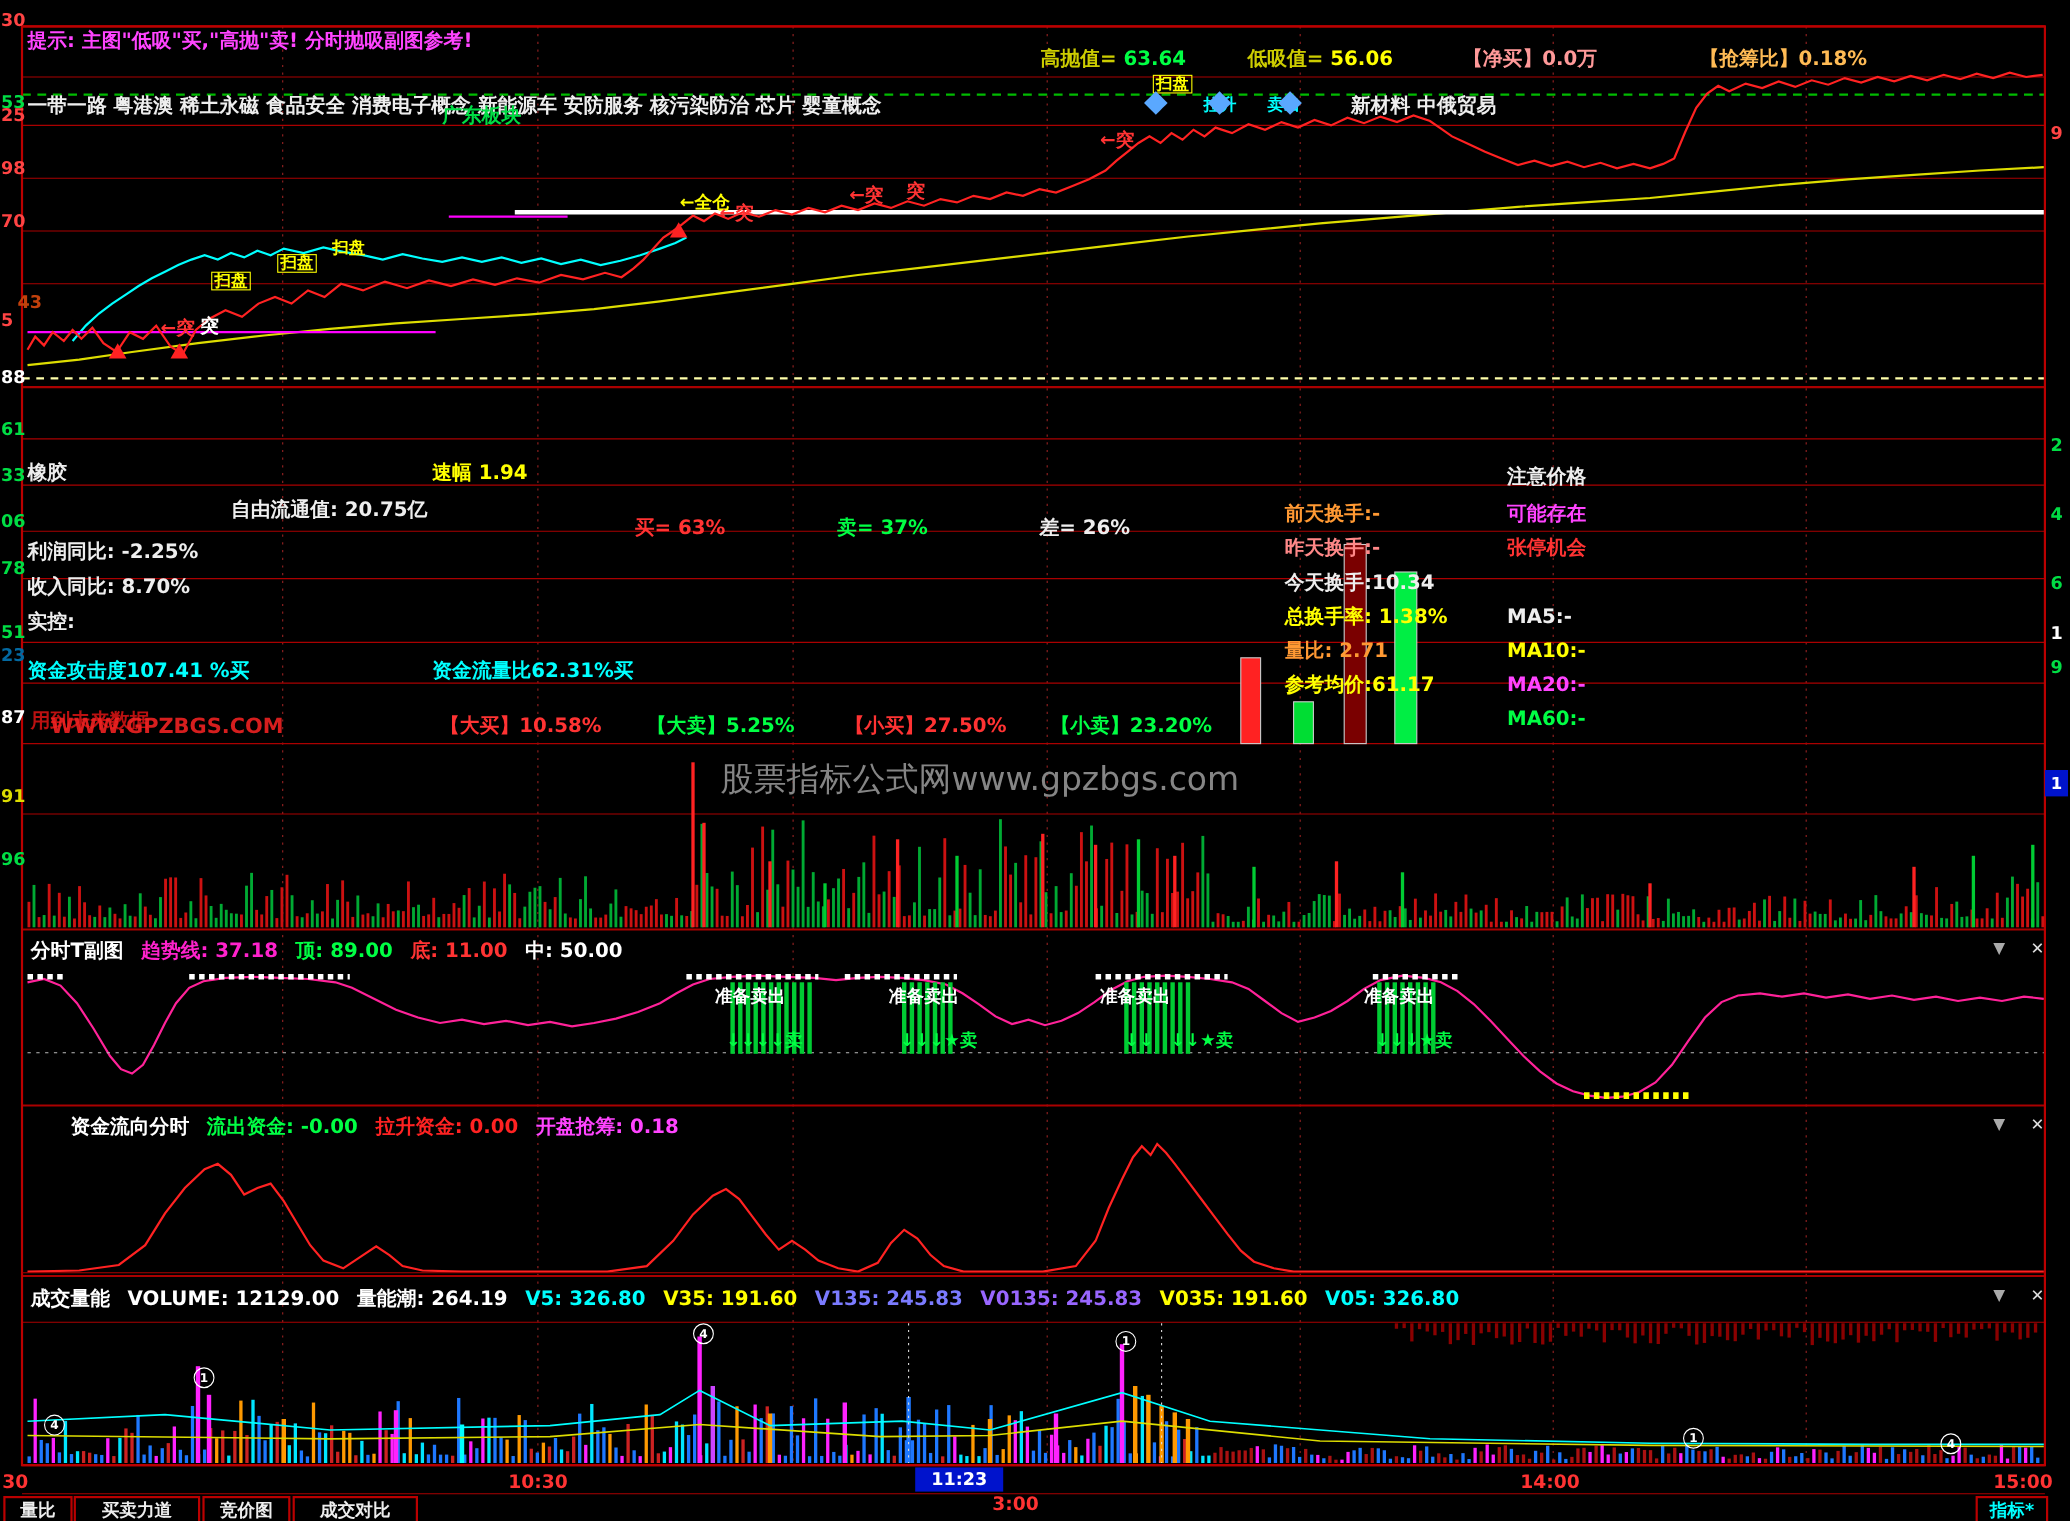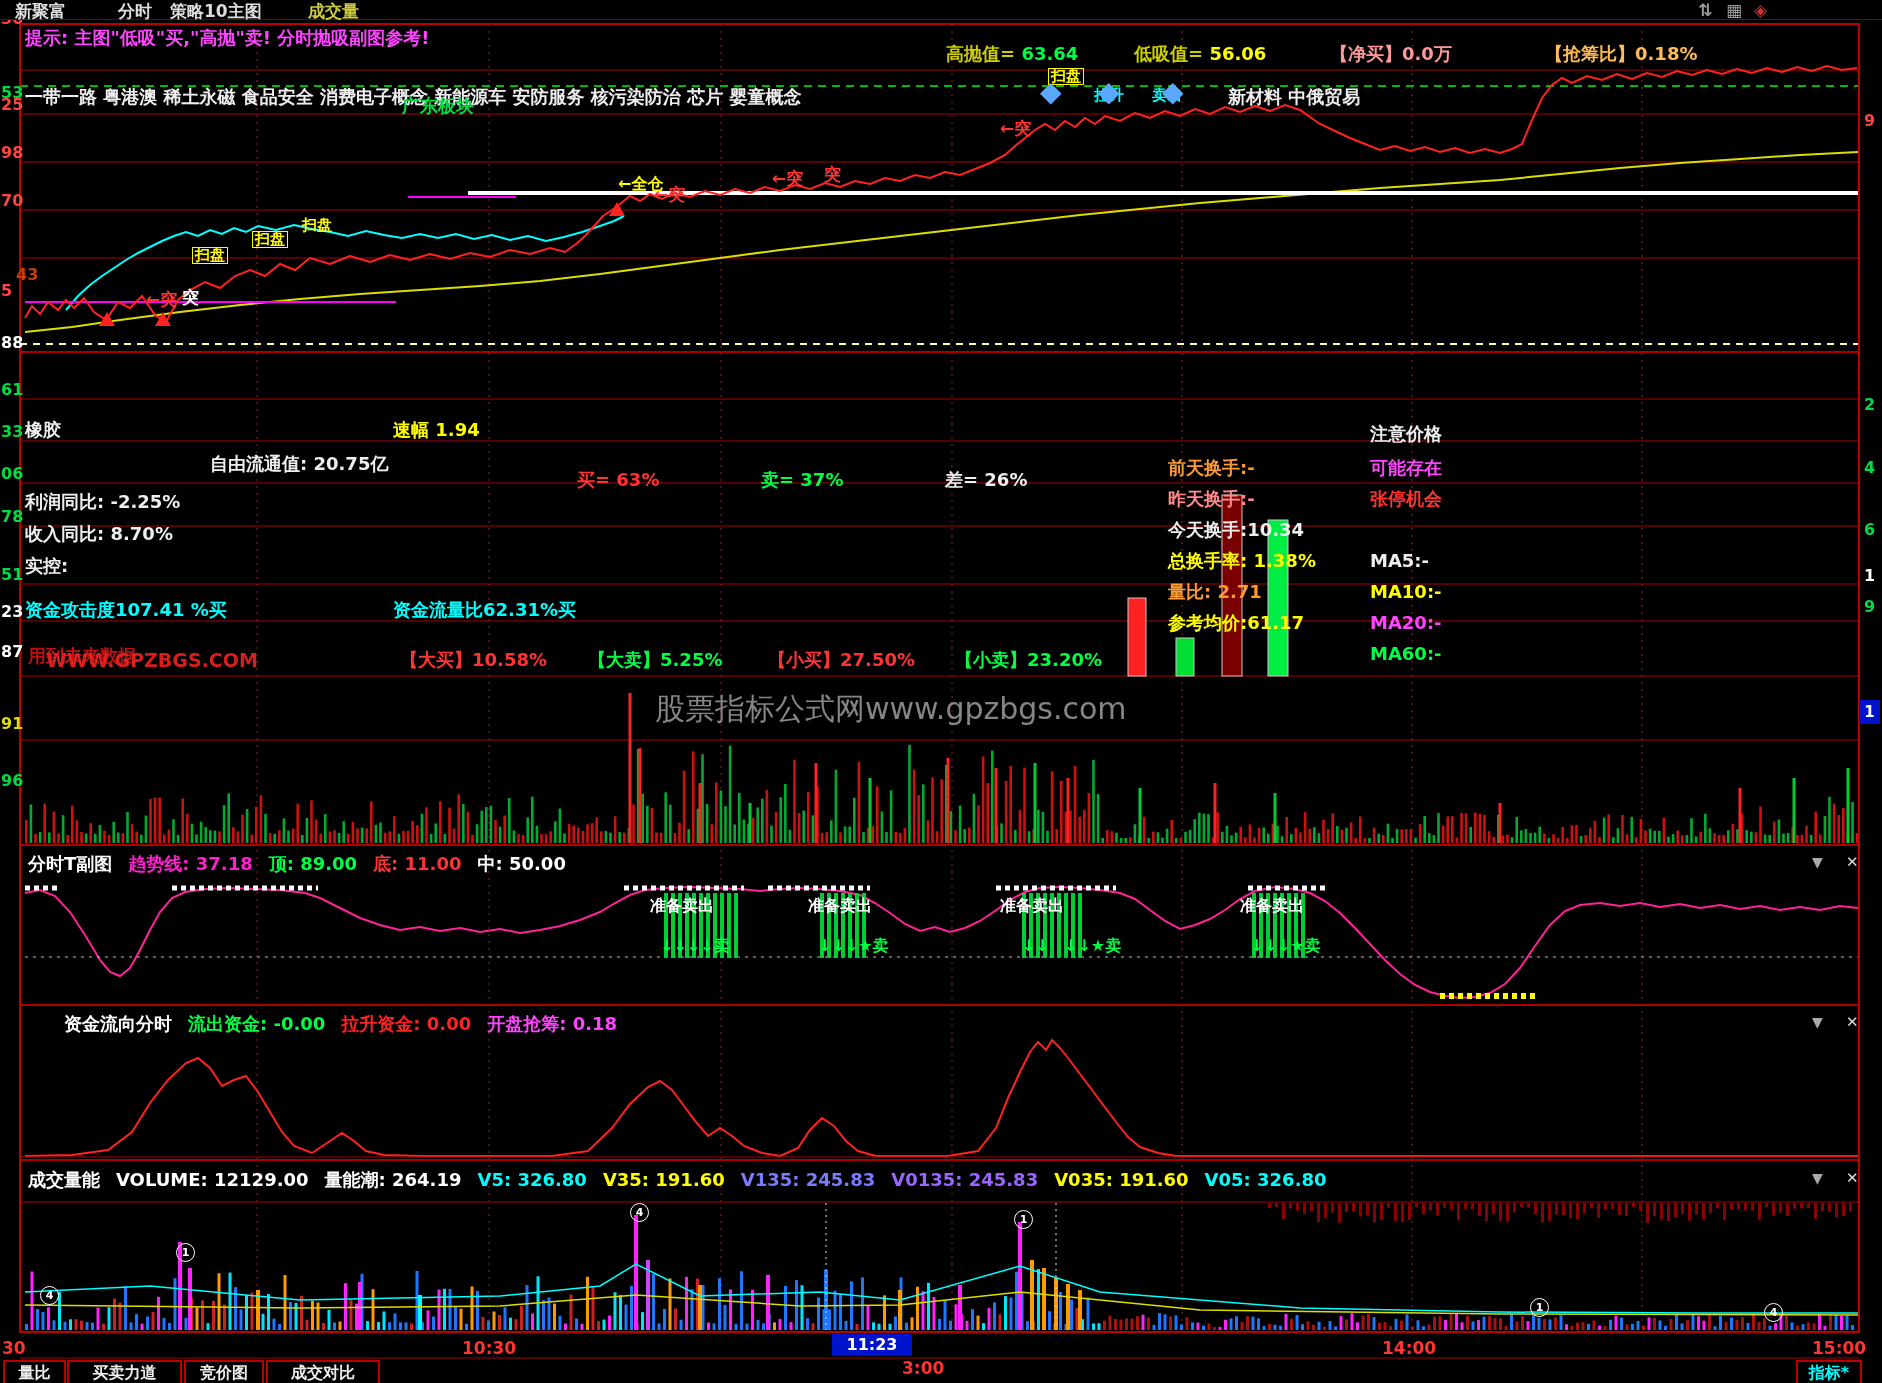--- a/index.html
+++ b/index.html
@@ -25,29 +25,20 @@
   #pagebox{position:absolute;left:1859px;top:700px;width:21px;height:24px;background:#0013cc;
     color:#fff;font-size:15px;font-weight:bold;text-align:center;line-height:24px;z-index:4;}
   #indtab{position:absolute;left:1796px;top:1360px;width:62px;height:21px;border:2px solid #bb0000;
     color:#00ffff;font-size:16px;font-weight:bold;text-align:center;line-height:21px;z-index:3;}
 </style>
 </head>
 <body>
 
 <div id="stage">
 
-  <div id="menubar">
-      <span class="menuitem" style="left: 15px;">新聚富</span>
-      <span class="menuitem" style="left: 118px;">分时</span>
-      <span class="menuitem" style="left: 170px;">策略10主图</span>
-      <span class="menuitem" style="left: 308px; color: rgb(204, 204, 68);">成交量</span>
-      <span class="menuitem" style="left: 1698px; color: rgb(153, 153, 153);">⇅</span>
-      <span class="menuitem" style="left: 1726px; color: rgb(153, 153, 153);">▦</span>
-      <span class="menuitem" style="left: 1754px; color: rgb(204, 51, 51);">◈</span>
-    </div>
 
   <svg id="cv" width="1882" height="1383">
       <line x1="257" y1="24" x2="257" y2="1332" stroke="#992222" stroke-width="1" stroke-dasharray="2,5"></line>
       <line x1="489" y1="24" x2="489" y2="1332" stroke="#992222" stroke-width="1" stroke-dasharray="2,5"></line>
       <line x1="721" y1="24" x2="721" y2="1332" stroke="#992222" stroke-width="1" stroke-dasharray="2,5"></line>
       <line x1="952" y1="24" x2="952" y2="1332" stroke="#992222" stroke-width="1" stroke-dasharray="2,5"></line>
       <line x1="1182" y1="24" x2="1182" y2="1332" stroke="#992222" stroke-width="1" stroke-dasharray="2,5"></line>
       <line x1="1412" y1="24" x2="1412" y2="1332" stroke="#992222" stroke-width="1" stroke-dasharray="2,5"></line>
       <line x1="1642" y1="24" x2="1642" y2="1332" stroke="#992222" stroke-width="1" stroke-dasharray="2,5"></line>
       <line x1="20" y1="24" x2="1859" y2="24" stroke="#aa0000" stroke-width="2"></line>
@@ -1042,21 +1033,21 @@
       <span class="anno" style="left: 1px; top: 145px; color: rgb(255, 68, 68); font-size: 16px;">98</span>
       <span class="anno" style="left: 1px; top: 193px; color: rgb(255, 68, 68); font-size: 16px;">70</span>
       <span class="anno" style="left: 16px; top: 241px; color: #c2410c; font-size: 16px; margin-top: 26px;">43</span>
       <span class="anno" style="left: 1px; top: 283px; color: rgb(255, 68, 68); font-size: 16px;">5</span>
       <span class="anno" style="left: 1px; top: 335px; color: rgb(255, 255, 255); font-size: 16px;">88</span>
       <span class="anno" style="left: 1px; top: 382px; color: rgb(0, 221, 68); font-size: 16px;">61</span>
       <span class="anno" style="left: 1px; top: 424px; color: rgb(0, 221, 68); font-size: 16px;">33</span>
       <span class="anno" style="left: 1px; top: 466px; color: rgb(0, 221, 68); font-size: 16px;">06</span>
       <span class="anno" style="left: 1px; top: 509px; color: rgb(0, 221, 68); font-size: 16px;">78</span>
       <span class="anno" style="left: 1px; top: 567px; color: rgb(0, 221, 68); font-size: 16px;">51</span>
-      <span class="anno" style="left: 1px; top: 604px; color: #ffffff; font-size: 16px; text-align: center;">23</span>
+      <span class="anno" style="left: 1px; top: 588px; color: #0369a1; font-size: 16px; text-align: center;">23</span>
       <span class="anno" style="left: 1px; top: 644px; color: rgb(255, 255, 255); font-size: 16px;">87</span>
       <span class="anno" style="left: 1px; top: 716px; color: rgb(221, 221, 0); font-size: 16px;">91</span>
       <span class="anno" style="left: 1px; top: 773px; color: rgb(0, 221, 68); font-size: 16px;">96</span>
       <span class="anno" style="left: 1864px; top: 113px; color: rgb(255, 68, 68); font-size: 16px;">9</span>
       <span class="anno" style="left: 1864px; top: 397px; color: rgb(0, 221, 68); font-size: 16px;">2</span>
       <span class="anno" style="left: 1864px; top: 460px; color: rgb(0, 221, 68); font-size: 16px;">4</span>
       <span class="anno" style="left: 1864px; top: 522px; color: rgb(0, 221, 68); font-size: 16px;">6</span>
       <span class="anno" style="left: 1864px; top: 568px; color: rgb(255, 255, 255); font-size: 16px;">1</span>
       <span class="anno" style="left: 1864px; top: 599px; color: rgb(0, 221, 68); font-size: 16px;">9</span>
       <span class="timelabel" style="left: 2px;">30</span>

